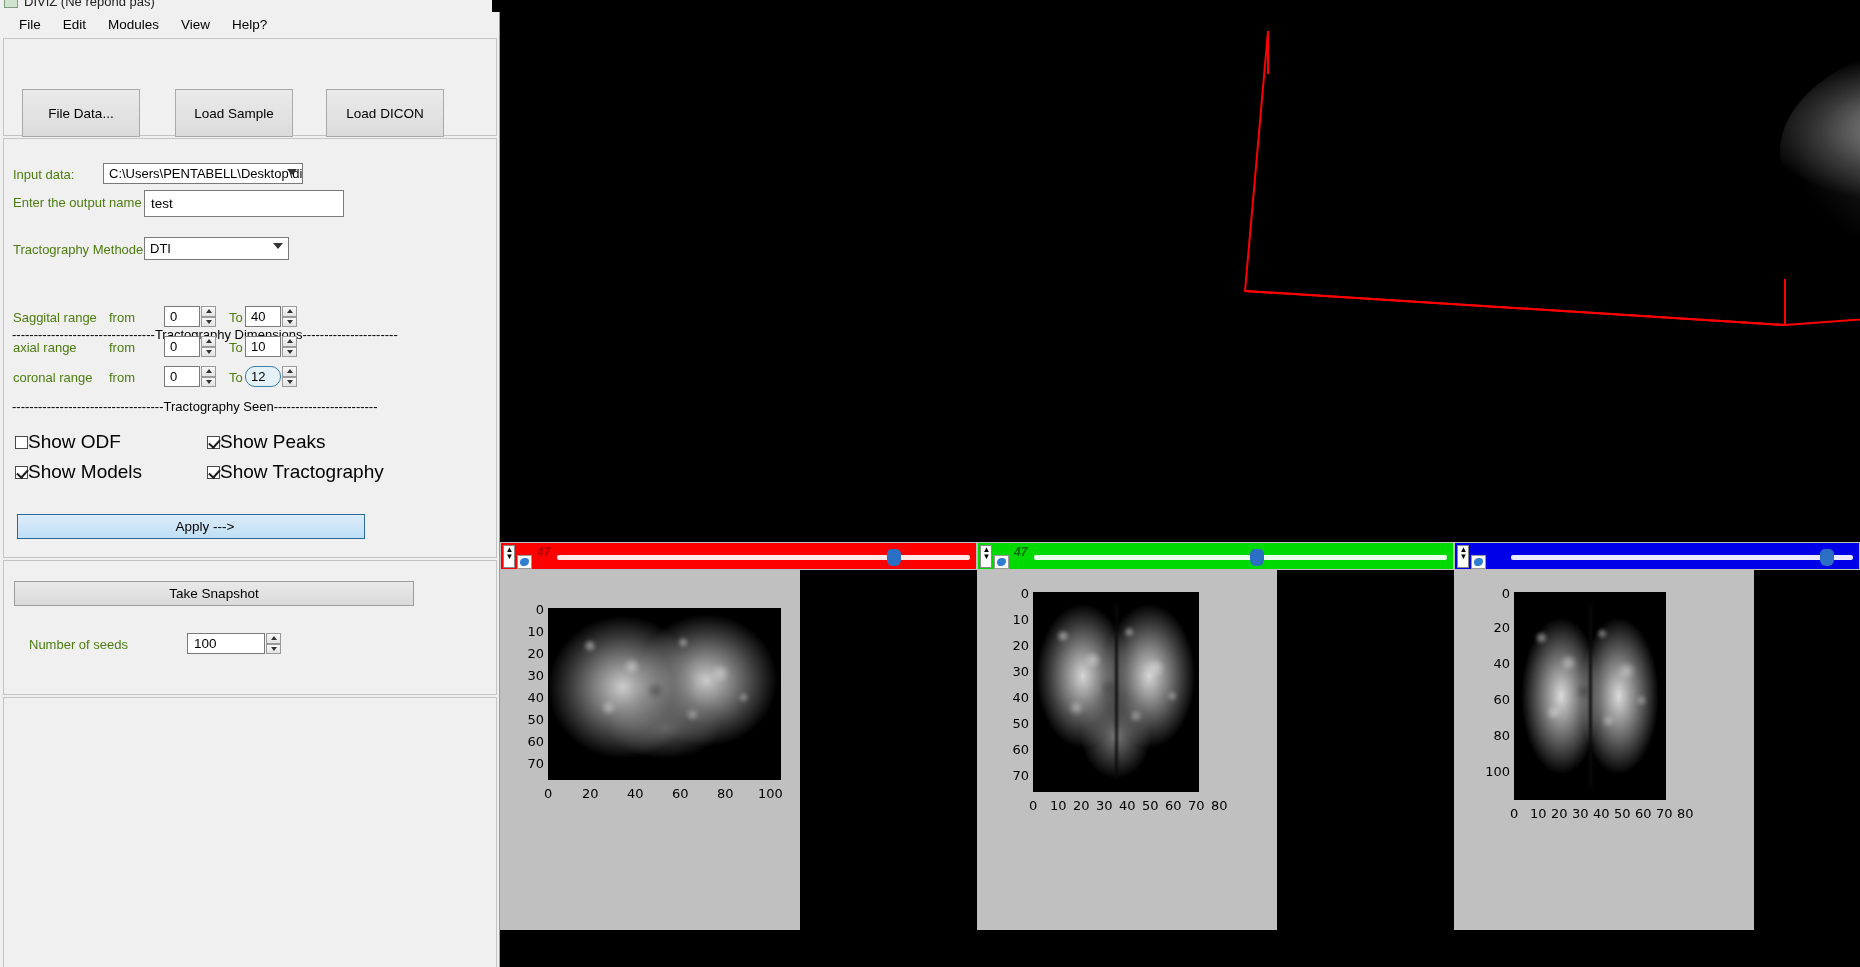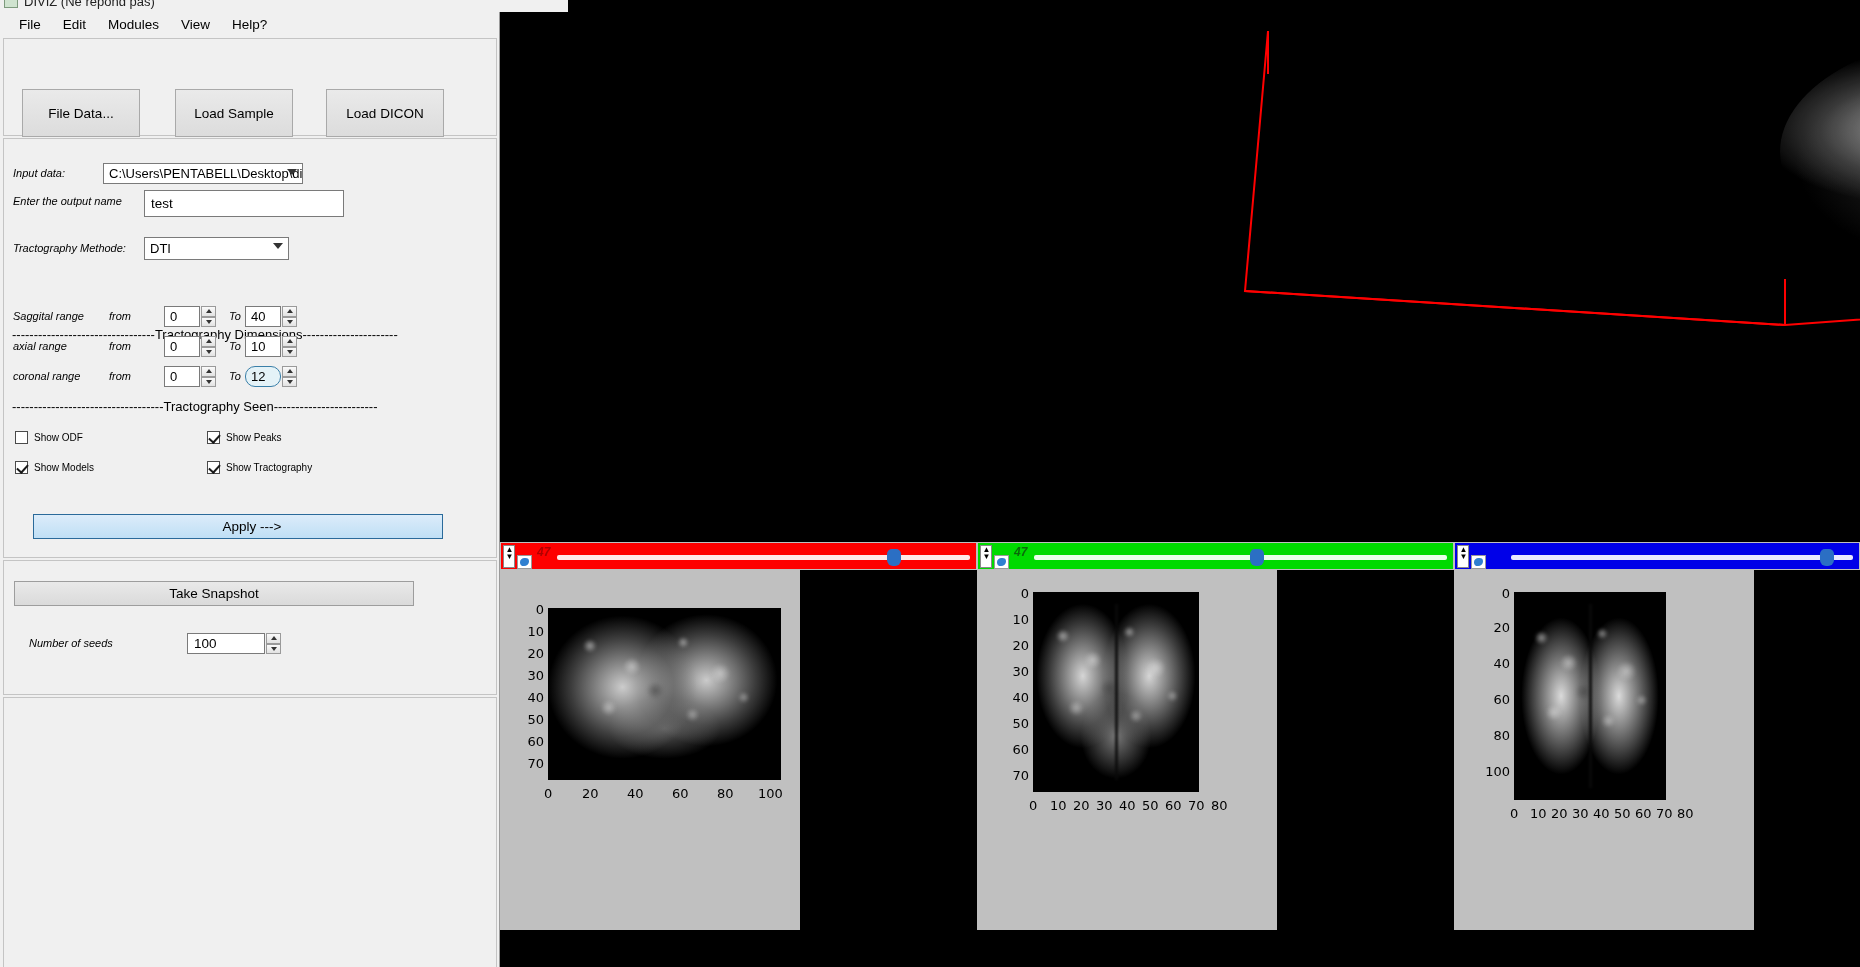--- a/index.html
+++ b/index.html
@@ -6,21 +6,21 @@
   body{
     width:1860px;height:967px;overflow:hidden;
     background:#000;
     font-family:"Liberation Sans","DejaVu Sans",sans-serif;
     font-size:13px;color:#000;
   }
   .app{position:relative;width:1860px;height:967px;}
 
   
   .titlebar{
-    position:absolute;left:0;top:0;width:568px;height:12px;
+    position:absolute;left:0;top:0;width:492px;height:12px;
     background:#f0f0f0;overflow:hidden;
   }
   .titlebar .tb-inner{
     position:absolute;left:0;top:-6px;
     display:flex;align-items:center;gap:6px;
     font-size:13px;color:#222;white-space:nowrap;
   }
   .tb-icon{
     width:12px;height:10px;background:#cfe3cf;border:1px solid #7d9a7d;
     display:inline-block;margin-left:4px;
@@ -55,21 +55,21 @@
   }
   .btn3.b1{left:18px;}
   .btn3.b2{left:171px;}
   .btn3.b3{left:322px;}
 
   .formbox{
     position:absolute;left:3px;top:126px;width:494px;height:420px;
     border:1px solid #c4c4c4;border-top:1px solid #c4c4c4;
     background:#f0f0f0;box-sizing:border-box;
   }
-  .lbl{position:absolute;font-size:11px;color:#000000;white-space:nowrap;font-style:italic;}
+  .lbl{position:absolute;font-size:13px;color:#4d7c0f;white-space:nowrap;}
 
   .combo{
     position:absolute;border:1px solid #7a7a7a;background:#fff;
     box-sizing:border-box;height:21px;font-size:13px;
     display:flex;align-items:center;padding-left:5px;color:#000;
     overflow:hidden;white-space:nowrap;
   }
   .combo .chev{
     position:absolute;right:5px;top:5px;width:0;height:0;
     border-left:5px solid transparent;border-right:5px solid transparent;
@@ -109,32 +109,32 @@
     border-left:3px solid transparent;border-right:3px solid transparent;
     border-top:4px solid #333;
   }
 
   .sep{
     position:absolute;left:8px;width:438px;height:16px;
     font-size:13px;color:#000;white-space:nowrap;overflow:hidden;
     letter-spacing:0px;
   }
 
-  .cbrow{position:absolute;display:flex;align-items:center;gap:6px;font-size:10px;}
+  .cbrow{position:absolute;display:flex;align-items:center;gap:0;font-size:19px;}
   .cbox{
     width:13px;height:13px;border:1px solid #4a4a4a;background:#fff;
     box-sizing:border-box;position:relative;flex:none;
   }
   .cbox.on::after{
     content:"";position:absolute;left:3px;top:0px;width:5px;height:9px;
     border:solid #1a1a1a;border-width:0 2px 2px 0;transform:rotate(42deg);
   }
 
   .applybtn{
-    position:absolute;left:29px;top:515px;width:410px;height:25px;
+    position:absolute;left:13px;top:515px;width:348px;height:25px;
     background:linear-gradient(#dcecfa,#bfdff5);
     border:1px solid #2a6a9a;box-sizing:border-box;
     font-size:13.5px;text-align:center;line-height:24px;color:#000;padding-left:28px;
   }
   .snapbtn{
     position:absolute;left:13px;top:604px;width:400px;height:25px;
     background:linear-gradient(#e9e9e9,#dadada);
     border:1px solid #9d9d9d;box-sizing:border-box;
     font-size:13.5px;text-align:center;line-height:24px;color:#000;
   }

